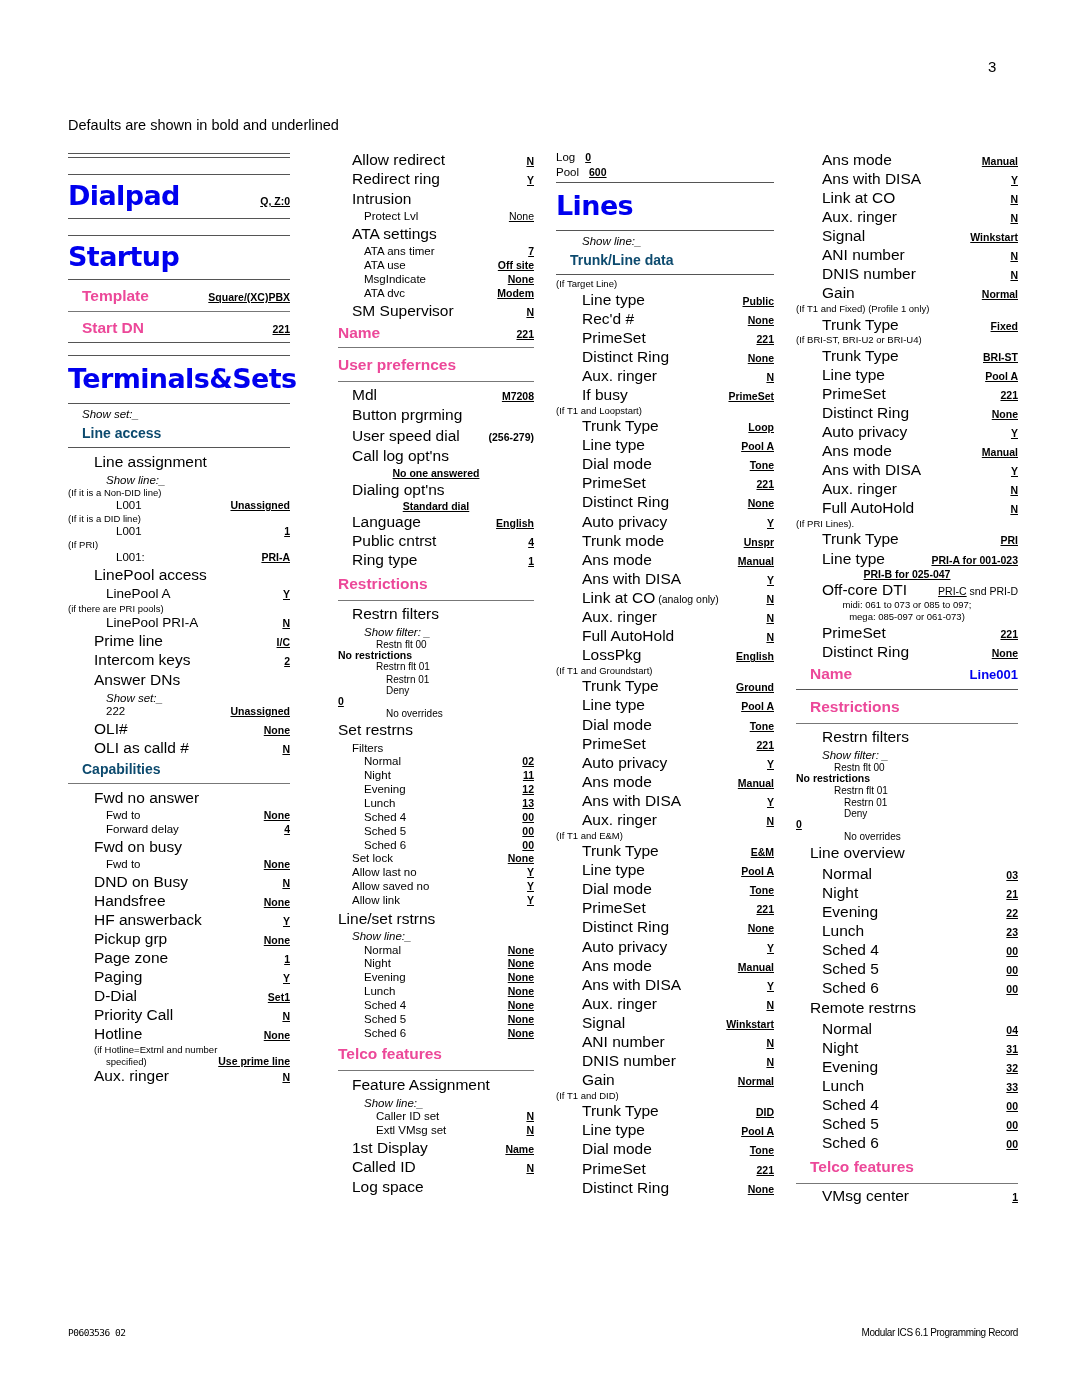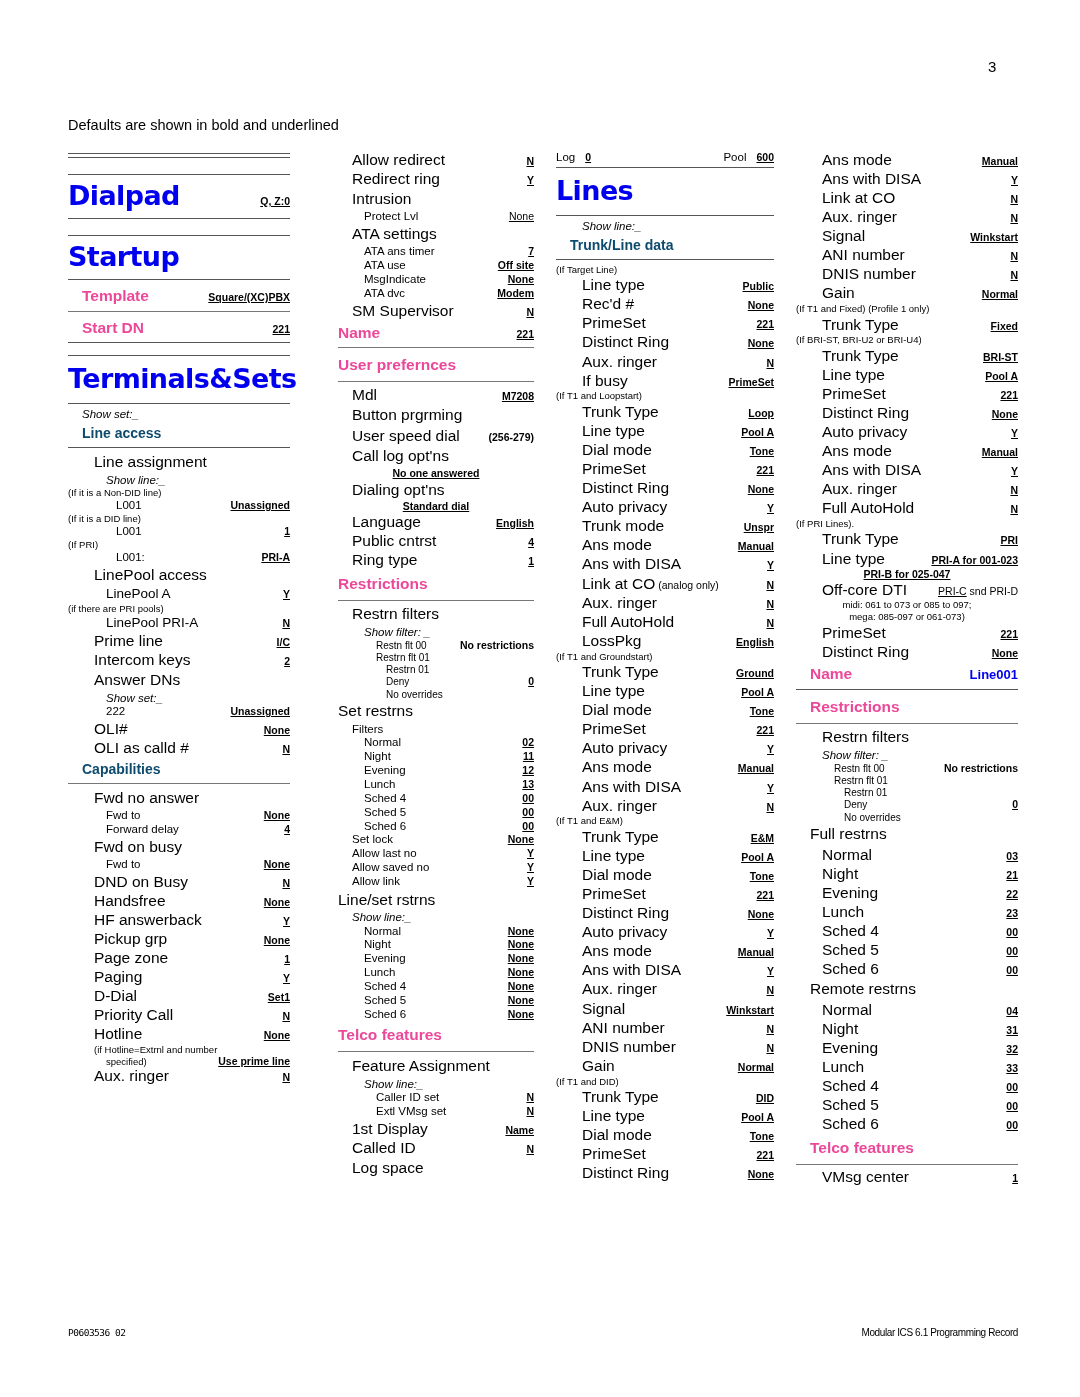--- a/index.html
+++ b/index.html
@@ -31,21 +31,21 @@
 
   
   .v-bu{font-weight:bold;text-decoration:underline;font-size:10.5px;}
   .v-u {text-decoration:underline;font-size:10.5px;}
   .v-b {font-weight:bold;font-size:10.5px;}
   .v-plain{font-size:10.5px;}
   .v-blue{font-weight:bold;color:#0000ee;font-size:13px;}
   .t-lg{font-size:15.5px;padding:1.8px 0;}
   .t-md{font-size:13.5px;padding:1.6px 0;}
   .t-sm{font-size:11.5px;padding:1.2px 0;}
-  .t-xs{font-size:10px;padding:0.6px 0;}
+  .t-xs{font-size:10px;padding:0.6px 0;flex-direction:column;}
 
   
   .bighead{color:#0000ee;font-weight:bold;font-family:"DejaVu Sans",sans-serif;
            font-size:27px;letter-spacing:-0.6px;padding:4px 0 6px 0;}
   .midhead{color:#ec4899;font-weight:bold;font-size:15.5px;padding:5px 0 4px 0;}
   .smhead {color:#0c4a6e;font-weight:bold;font-size:14px;padding:4px 0 3px 0;}
 
   .hr{border:0;border-top:1.6px solid #555;margin:3px 0;height:0;}
   .hr-thin{border:0;border-top:1.1px solid #777;margin:3px 0;height:0;}
 
@@ -62,21 +62,21 @@
 
   .spacer6{height:6px;}
   .spacer10{height:10px;}
 
   
   .footer-left{position:absolute;left:68px;top:1327px;font-size:9.5px;
                font-family:"DejaVu Sans Mono",monospace;letter-spacing:-0.5px;}
   .footer-right{position:absolute;right:62px;top:1327px;font-size:10px;
                 letter-spacing:-0.4px;}
 
-  .twocol-row{display:flex;justify-content:space-between;align-items:baseline;font-size:12px;}
+  .twocol-row{display:flex;justify-content:space-between;align-items:baseline;font-size:12px;flex-direction:column;}
   .twocol-row .seg{display:flex;gap:10px;align-items:baseline;}
 </style>
 </head>
 <body>
 
 <div class="page">
 
   <div class="pagenum">3</div>
   <div class="subtitle">Defaults are shown in bold and underlined</div>
 
@@ -742,21 +742,21 @@
       <span class="ind3">Restn flt 00</span>
       <span class="val v-b">No restrictions</span>
     </div>
     <div class="t-xs ind3">Restrn flt 01</div>
     <div class="t-xs ind4">Restrn 01</div>
     <div class="row t-xs">
       <span class="ind4">Deny</span>
       <span class="val v-bu">0</span>
     </div>
     <div class="t-xs ind4">No overrides</div>
-    <div class="t-lg ind1">Full restrns</div>
+    <div class="t-lg ind1">Line overview</div>
     <div>
         <div class="row t-lg">
           <span class="ind2">Normal</span>
           <span class="val v-bu">03</span>
         </div>
         <div class="row t-lg">
           <span class="ind2">Night</span>
           <span class="val v-bu">21</span>
         </div>
         <div class="row t-lg">

